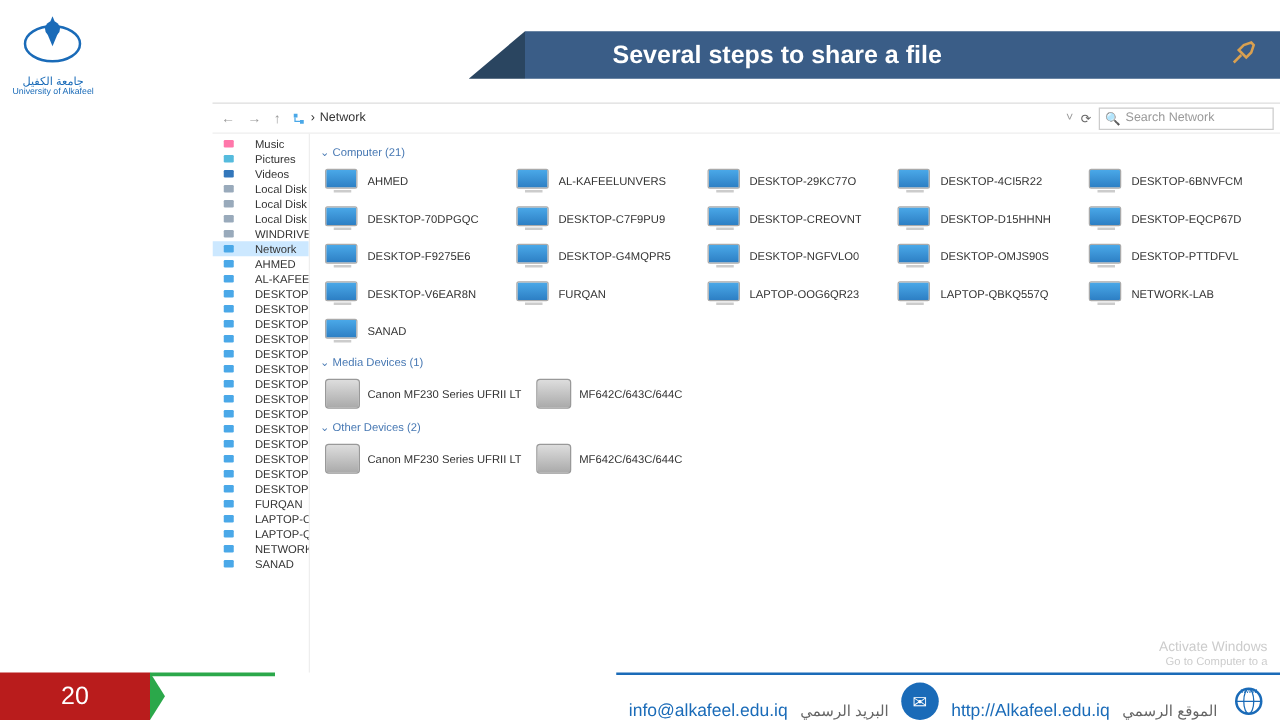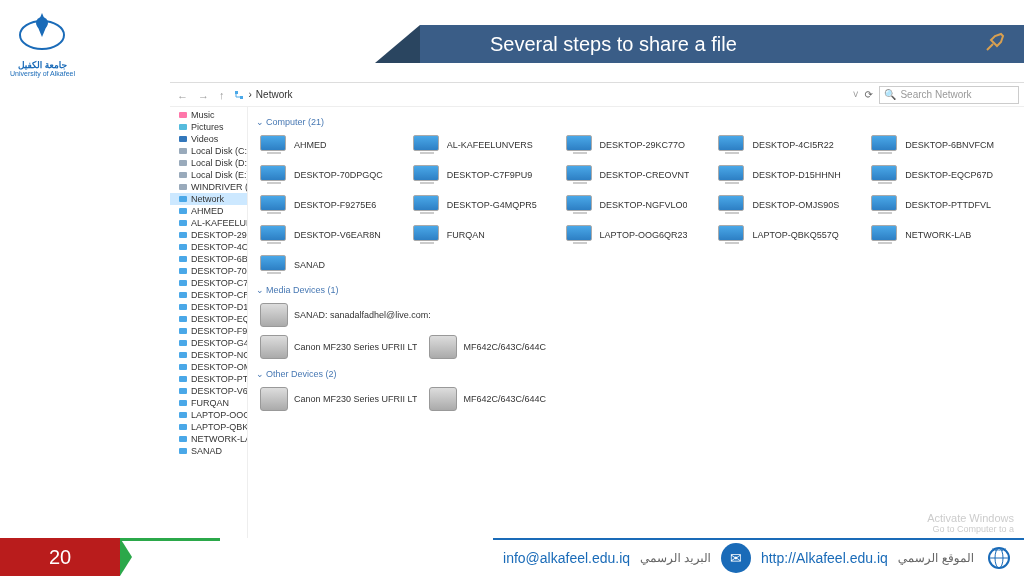--- a/index.html
+++ b/index.html
@@ -1,48 +1,48 @@
 <!DOCTYPE html>
 <html><head>
 <meta charset="utf-8">
 <style>
 *{margin:0;padding:0;box-sizing:border-box;font-family:"Segoe UI",Arial,sans-serif}
 body{width:1024px;height:576px;background:#fff;position:relative;overflow:hidden}
 .logo{position:absolute;top:5px;left:10px;text-align:center}
 .logo-icon{width:60px;height:55px;margin:0 auto}
-.logo-text{font-size:9px;color:#1a6bb8;font-weight:bold}
+.logo-text{font-size:9px;color:#1a6bb8;font-weight:normal}
 .logo-sub{font-size:7px;color:#1a6bb8}
 .title-band{position:absolute;top:25px;left:420px;right:0;height:38px;background:#3a5d87;display:flex;align-items:center}
 .title-band::before{content:"";position:absolute;left:-45px;top:0;border-right:45px solid #2a4560;border-top:38px solid transparent}
-.title-text{color:#fff;font-size:20px;margin-left:70px;font-weight:400}
+.title-text{color:#fff;font-size:20px;margin-left:70px;font-weight:700}
 .pin{position:absolute;right:15px;top:28px;width:30px;height:30px}
 .explorer{position:absolute;top:82px;left:170px;right:0;bottom:38px;background:#fff;border-top:1px solid #ddd;font-size:10px;color:#333}
 .addr-bar{height:24px;display:flex;align-items:center;border-bottom:1px solid #eee;padding:0 5px;gap:6px}
 .nav-arrow{color:#999;font-size:11px;padding:0 2px}
 .crumb{display:flex;align-items:center;gap:4px;flex:1}
 .search-box{width:140px;height:18px;border:1px solid #ccc;display:flex;align-items:center;padding:0 4px;color:#999;gap:4px}
 .exp-body{display:flex;height:calc(100% - 24px)}
 .sidebar{width:78px;border-right:1px solid #eee;overflow:hidden;padding-top:2px}
-.sb-item{display:flex;align-items:center;gap:3px;padding:1px 2px 1px 8px;white-space:nowrap;overflow:hidden;font-size:9px;cursor:pointer}
+.sb-item{display:flex;align-items:center;gap:16px;padding:1px 2px 1px 8px;white-space:nowrap;overflow:hidden;font-size:9px;cursor:pointer}
 .sb-item.sel{background:#cce8ff}
 .sb-icon{width:10px;height:10px;flex-shrink:0}
 .content{flex:1;padding:4px 8px;overflow:hidden}
 .group-hdr{color:#4778b3;font-size:9px;margin:6px 0 4px;cursor:pointer}
 .grid{display:grid;grid-template-columns:repeat(5,1fr);gap:2px 4px}
 .item{display:flex;align-items:center;gap:6px;padding:4px;cursor:pointer}
 .pc-icon{width:28px;height:20px;flex-shrink:0;position:relative}
 .pc-icon .screen{width:26px;height:16px;background:linear-gradient(#4aa8e8,#2d7fc4);border:1px solid #aaa;border-radius:2px}
 .pc-icon .base{width:14px;height:2px;background:#ccc;margin:1px auto 0}
 .dev-icon{width:28px;height:24px;flex-shrink:0;background:linear-gradient(#ddd,#aaa);border-radius:3px;border:1px solid #999}
 .item-label{font-size:9px;color:#333;white-space:nowrap;overflow:hidden}
 .footer{position:absolute;bottom:0;left:0;right:0;height:38px;display:flex;align-items:center}
 .page-badge{background:#b91c1c;color:#fff;width:120px;height:38px;display:flex;align-items:center;justify-content:center;font-size:20px;position:relative}
 .page-badge::after{content:"";position:absolute;right:-12px;top:0;border-left:12px solid #2ba84a;border-top:19px solid transparent;border-bottom:19px solid transparent}
 .page-badge::before{content:"";position:absolute;right:-100px;top:0;width:100px;height:3px;background:#2ba84a}
-.foot-right{position:absolute;right:0;bottom:0;display:flex;align-items:center;gap:10px;height:38px;padding:0 10px;border-top:2px solid #1a6bb8;background:#fff}
+.foot-right{position:absolute;right:0;bottom:0;display:flex;align-items:flex-end;gap:10px;height:38px;padding:0 10px;border-top:2px solid #1a6bb8;background:#fff}
 .foot-text{font-size:14px;color:#1a6bb8}
 .foot-arabic{font-size:12px;color:#666}
 .mail-icon{width:30px;height:30px;background:#1a6bb8;border-radius:50%;display:flex;align-items:center;justify-content:center;color:#fff;font-size:14px}
 .www-icon{width:30px;height:30px;color:#1a6bb8;display:flex;align-items:center;justify-content:center}
 .watermark{position:absolute;right:10px;bottom:42px;color:#ccc;font-size:11px;text-align:right}
 </style>
 </head>
 <body>
 
 <div class="logo">
@@ -410,26 +410,20 @@
               <div class="screen"></div>
               <div class="base"></div>
             </div>
             <span class="item-label">SANAD</span>
           </div>
         </div>
         <div class="group-hdr"><span>⌄</span> Media Devices (1)</div>
         <div class="grid">
           <div class="item">
             <div class="dev-icon"></div>
-            <span class="item-label">SANAD: sanadalfadhel@live.com:</span>
-          </div>
-        </div>
-        <div class="grid">
-          <div class="item">
-            <div class="dev-icon"></div>
             <span class="item-label">Canon MF230 Series UFRII LT</span>
           </div>
           <div class="item">
             <div class="dev-icon"></div>
             <span class="item-label">MF642C/643C/644C</span>
           </div>
         </div>
         <div class="group-hdr"><span>⌄</span> Other Devices (2)</div>
         <div class="grid">
           <div class="item">

